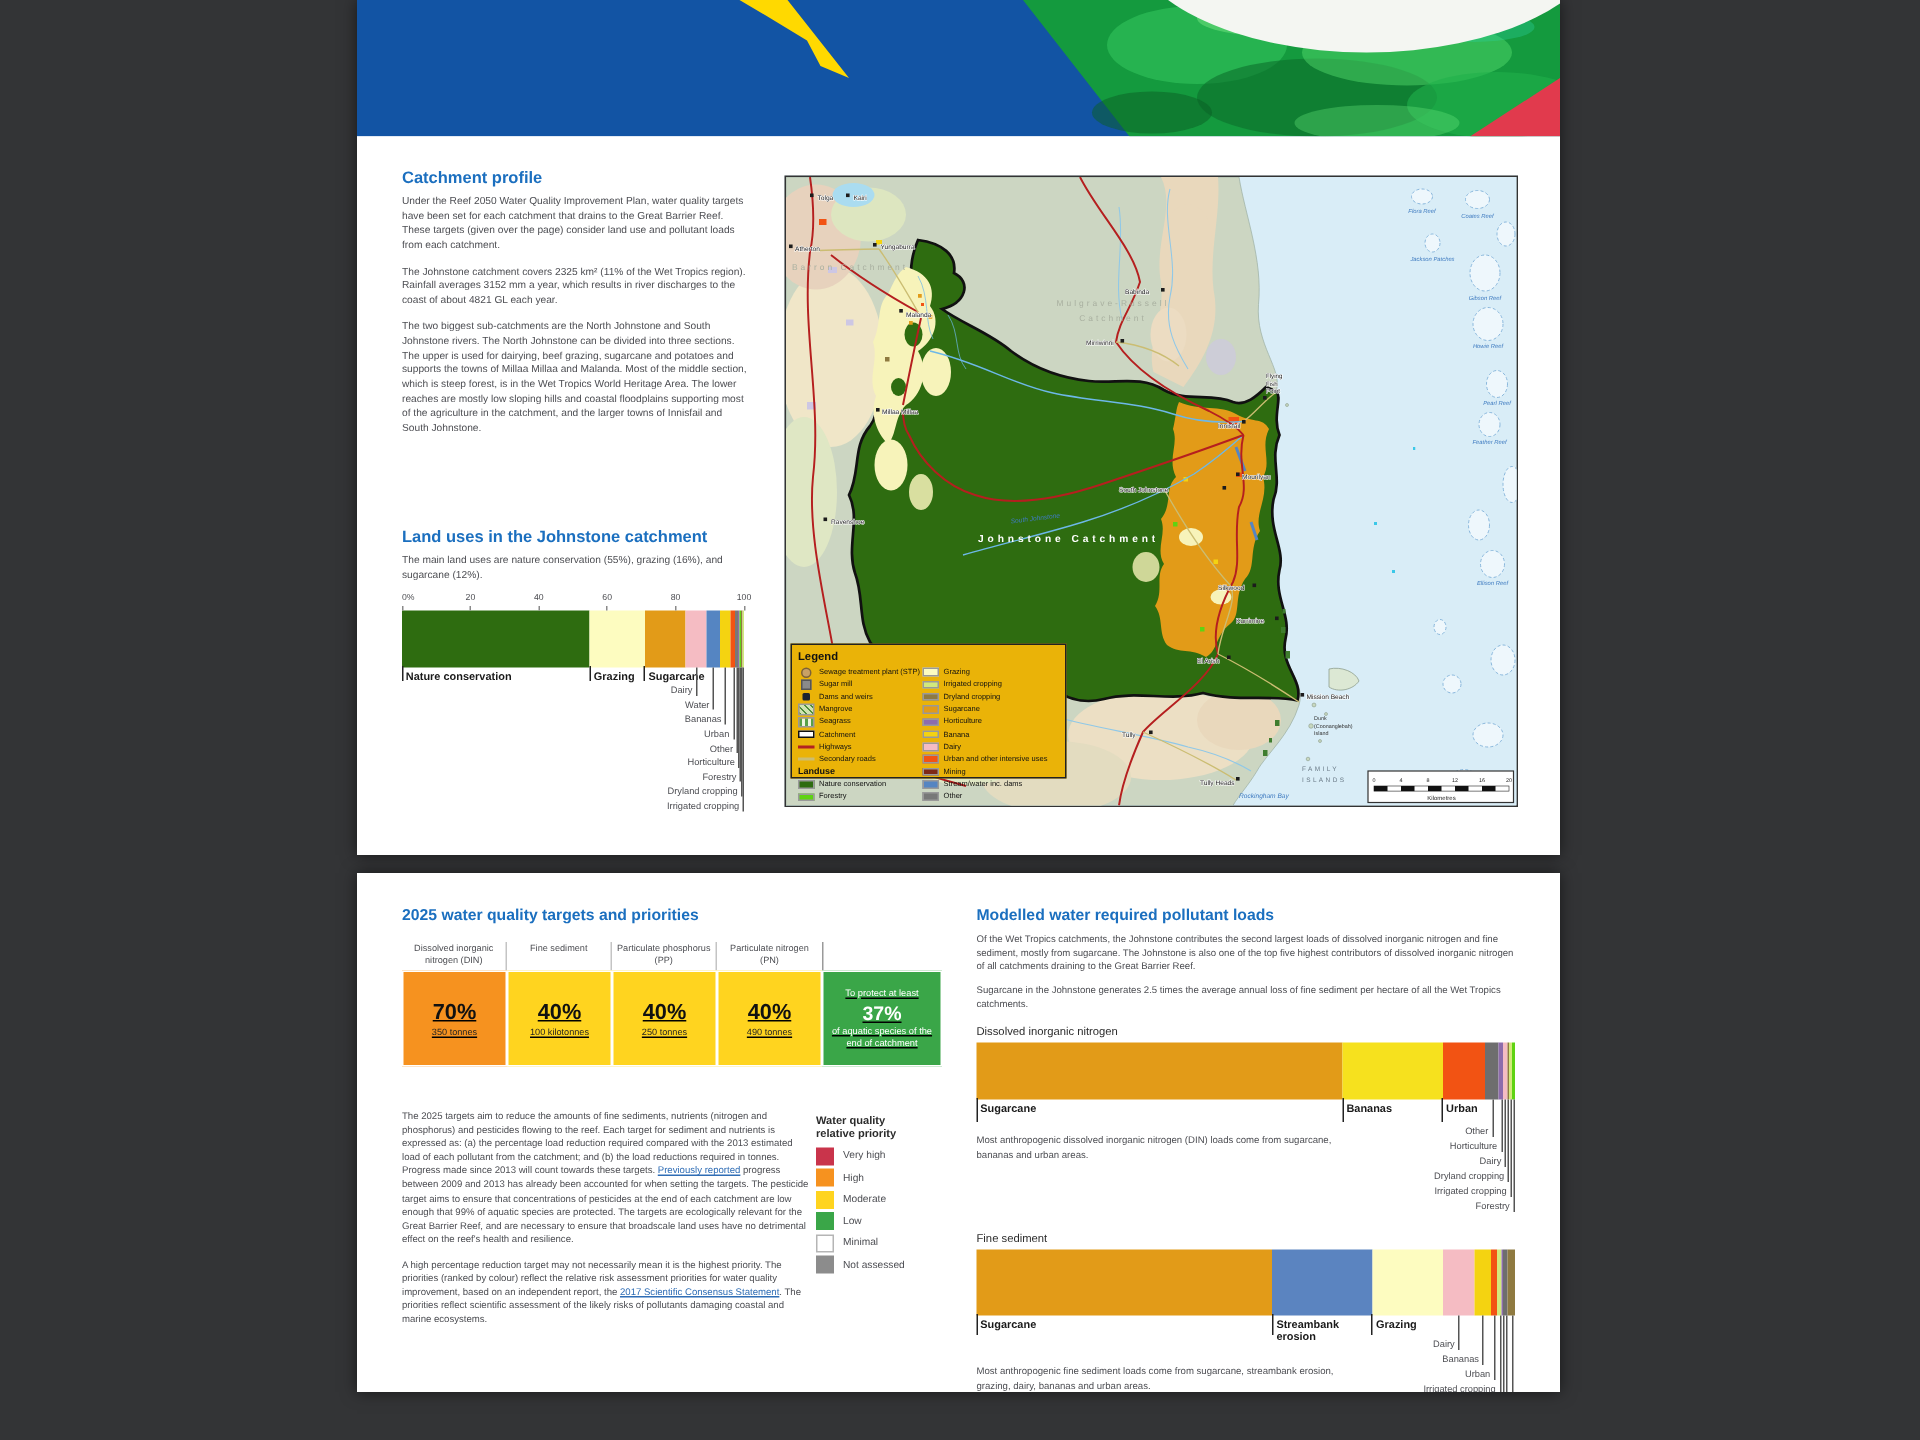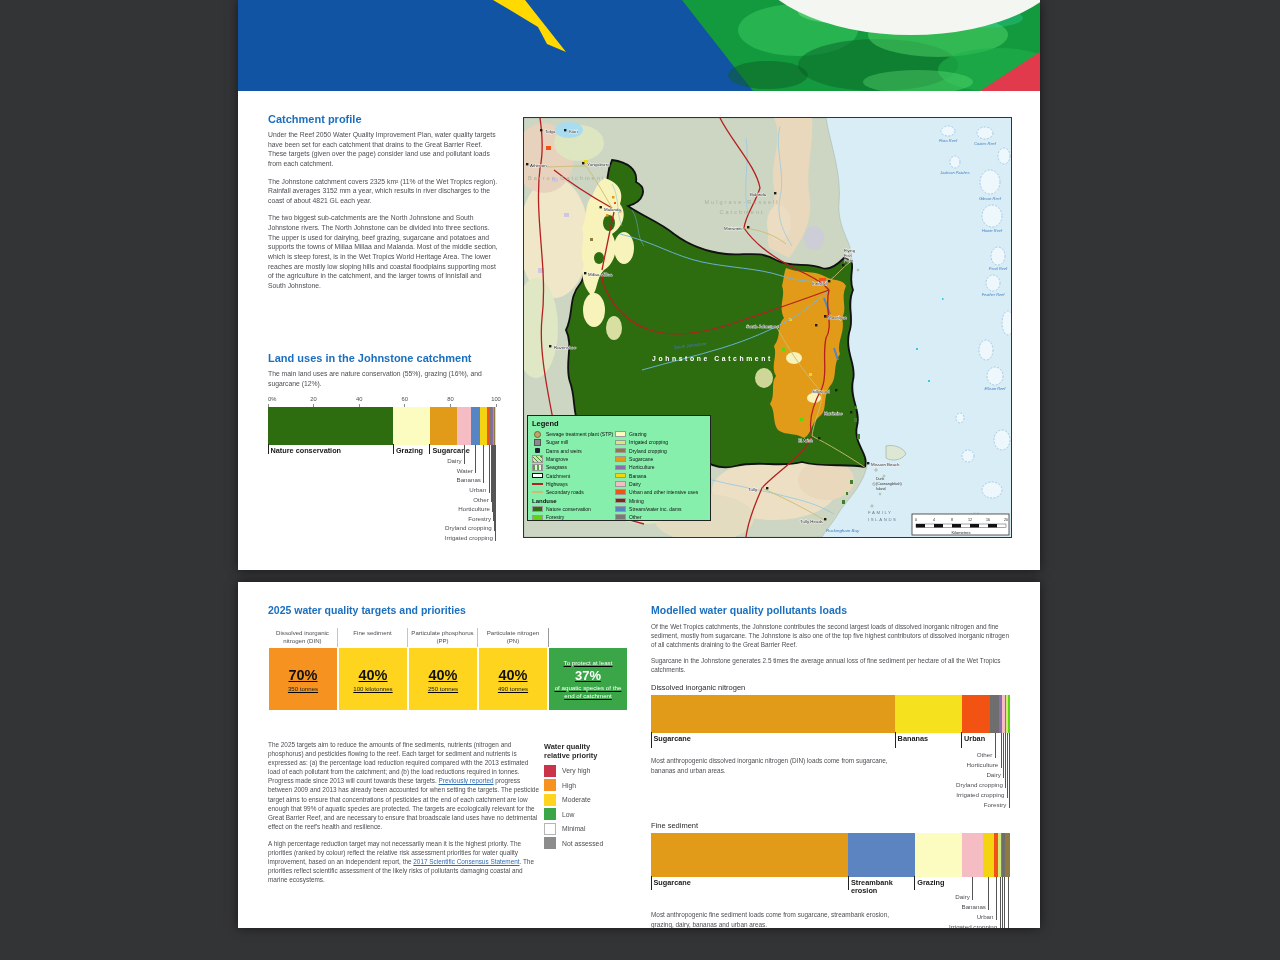--- a/index.html
+++ b/index.html
@@ -48,21 +48,21 @@
   #map svg{position:absolute;top:0;left:0;}
   .town{font-size:4.4px;fill:#1c1c1c;paint-order:stroke;stroke:#ffffff;stroke-width:.7px;}
   .town-sm{font-size:4.1px;fill:#1c1c1c;paint-order:stroke;stroke:#fff;stroke-width:.7px;}
   .catchlbl{font-size:5.6px;fill:#a9b0a0;letter-spacing:2px;}
   .reeflbl{font-size:3.9px;fill:#3f7bc0;font-style:italic;text-anchor:middle;}
   .sealbl{font-size:4.4px;fill:#3f7bc0;font-style:italic;}
   .islandlbl{font-size:3.6px;fill:#333;}
   .famlbl{font-size:4.3px;fill:#6b7b88;letter-spacing:1.6px;}
 
   
-  #map-legend{position:absolute;left:3px;top:297px;width:184px;height:106px;background:#86efac;border:1.3px solid #222;box-sizing:border-box;padding:3px 4px;z-index:5;}
+  #map-legend{position:absolute;left:3px;top:311px;width:184px;height:90px;background:#eab308;border:1.3px solid #222;box-sizing:border-box;padding:3px 4px;z-index:5;}
   .lg-title{font-size:7.5px;font-weight:bold;color:#111;margin-bottom:2px;}
   .lg-cols{display:flex;}
   .lg-col1{width:84px;}
   .lg-col2{width:92px;}
   .lg-row{display:flex;align-items:center;height:8.3px;}
   .lg-sw{width:11px;height:5.5px;margin-right:3px;flex:0 0 auto;border:.5px solid #999;box-sizing:border-box;}
   .lg-sym{width:11px;height:6px;margin-right:3px;flex:0 0 auto;display:flex;align-items:center;justify-content:center;}
   .lg-lab{font-size:5px;color:#111;white-space:nowrap;}
   .lg-sub{font-size:6px;font-weight:bold;color:#111;height:8.5px;display:flex;align-items:center;}
 
@@ -593,21 +593,21 @@
           <div class="prio-lab">Minimal</div>
         </div>
         <div class="prio-row">
           <div class="prio-sw" style="background: rgb(140, 140, 140);"></div>
           <div class="prio-lab">Not assessed</div>
         </div>
       </div>
   </div>
 
   <div class="abs" style="left:413px;top:22px;width:359px;">
-    <h2 class="doc-h2" style="font-size:10.5px;margin-bottom:6px;">Modelled water quality pollutants loads</h2>
+    <h2 class="doc-h2" style="font-size:10.5px;margin-bottom:6px;">Modelled water required pollutant loads</h2>
     <p class="body-text" style="font-size:6.4px;margin-bottom:7px;">Of the Wet Tropics catchments, the Johnstone contributes the second largest loads of dissolved inorganic nitrogen and fine sediment, mostly from sugarcane. The Johnstone is also one of the top five highest contributors of dissolved inorganic nitrogen of all catchments draining to the Great Barrier Reef.</p>
     <p class="body-text" style="font-size:6.4px;margin-bottom:9px;">Sugarcane in the Johnstone generates 2.5 times the average annual loss of fine sediment per hectare of all the Wet Tropics catchments.</p>
 
     <div class="chart-subtitle">Dissolved inorganic nitrogen</div>
     <div class="chart" style="width:359px;">
         <div class="chart-bar" style="height: 38px;">
           <div class="chart-seg" title="Sugarcane" style="width: 68%; background: rgb(226, 155, 24);"></div>
           <div class="chart-seg" title="Bananas" style="width: 18.5%; background: rgb(246, 225, 30);"></div>
           <div class="chart-seg" title="Urban" style="width: 8%; background: rgb(242, 83, 19);"></div>
           <div class="chart-seg" title="Other" style="width: 2.5%; background: rgb(110, 110, 110);"></div>

